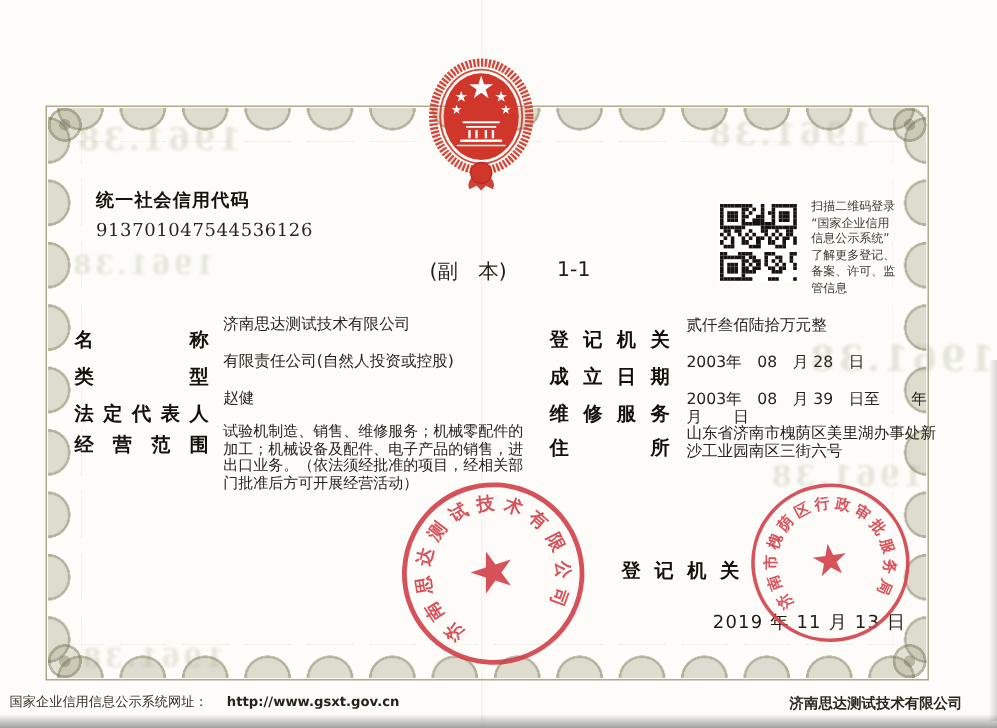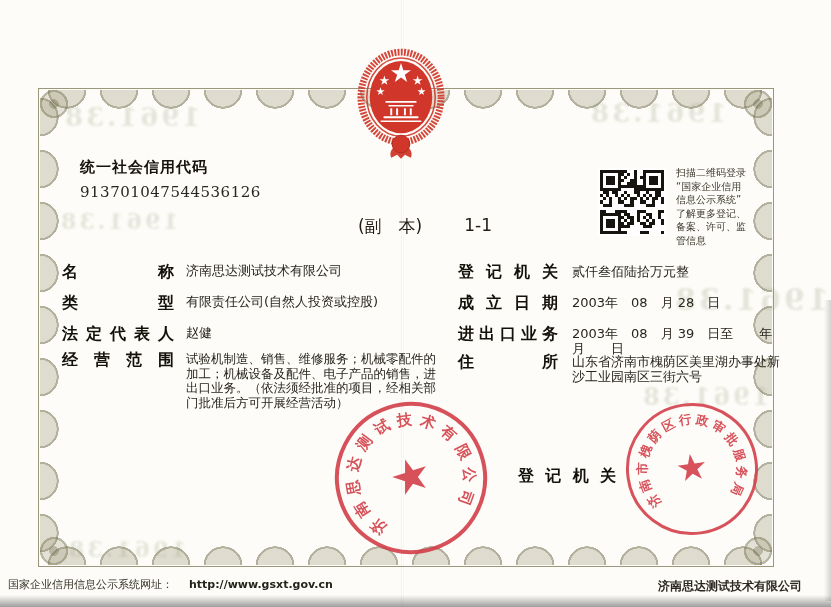--- a/index.html
+++ b/index.html
@@ -58,21 +58,21 @@
   
   .qr { position:absolute; left:598px; top:168px; width:68px; height:68px; background:#fff; padding:2px; }
   .qr-grid { position:relative; width:64px; height:64px; }
   .qr-grid i { position:absolute; background:#171410; }
   .qr-caption { position:absolute; left:676px; top:166px; width:94px; font-size:10px;
     line-height:13.5px; color:#3d382d; white-space:pre-line; }
 
   
   .row { position:absolute; }
   .flabel { display:inline-block; font-weight:bold; font-size:16px; color:#14110b;
-    text-align:justify; text-align-last:justify; vertical-align:top; }
+    text-align:justify; text-align-last:justify; vertical-align:top;margin-top:11px; }
   .fvalue { display:inline-block; font-size:13px; color:#29251e; vertical-align:top; padding-top:2px; }
   .left-row .flabel { width:112px; margin-right:12px; }
   .left-row .fvalue { width:262px; line-height:14.5px; }
   .left-row .fvalue.small { font-size:12.5px; }
   .right-row .flabel { width:100px; margin-right:14px; }
   .right-row .fvalue { width:214px; line-height:15px; }
 
   .reg-label { position:absolute; left:518px; top:466px; width:98px; font-weight:bold;
     font-size:16px; color:#14110b; text-align:justify; text-align-last:justify; }
   .reg-date { position:absolute; left:594px; top:509px; font-size:15px; color:#201c14; letter-spacing:1px; }
@@ -403,27 +403,28 @@
     <span class="flabel">经营范围</span><span class="fvalue small">试验机制造、销售、维修服务；机械零配件的加工；机械设备及配件、电子产品的销售，进出口业务。（依法须经批准的项目，经相关部门批准后方可开展经营活动）</span>
   </div>
 
   <div class="row right-row" style="left:458px;top:262px">
     <span class="flabel">登记机关</span><span class="fvalue">贰仟叁佰陆拾万元整</span>
   </div>
   <div class="row right-row" style="left:458px;top:293px">
     <span class="flabel">成立日期</span><span class="fvalue">2003年　08　月 28　日</span>
   </div>
   <div class="row right-row" style="left:458px;top:324px">
-    <span class="flabel">进出口业务</span><span class="fvalue">2003年　08　月 39　日至　　年　　月　　日</span>
+    <span class="flabel">维修服务</span><span class="fvalue">2003年　08　月 39　日至　　年　　月　　日</span>
   </div>
   <div class="row right-row" style="left:458px;top:352px">
     <span class="flabel">住所</span><span class="fvalue">山东省济南市槐荫区美里湖办事处新沙工业园南区三街六号</span>
   </div>
 
   <div class="reg-label">登记机关</div>
+  <div class="reg-date">2019 年 11 月 13 日</div>
 
   <div class="seal seal-company">
     <div class="ring"></div>
     <span class="star">★</span>
     <div class="arc">
         <span style="position: absolute; left: 50%; top: 50%; transform: translate(-50%, -50%) rotate(-128deg) translateY(-58px);">济</span>
         <span style="position: absolute; left: 50%; top: 50%; transform: translate(-50%, -50%) rotate(-104.727deg) translateY(-58px);">南</span>
         <span style="position: absolute; left: 50%; top: 50%; transform: translate(-50%, -50%) rotate(-81.4545deg) translateY(-58px);">思</span>
         <span style="position: absolute; left: 50%; top: 50%; transform: translate(-50%, -50%) rotate(-58.1818deg) translateY(-58px);">达</span>
         <span style="position: absolute; left: 50%; top: 50%; transform: translate(-50%, -50%) rotate(-34.9091deg) translateY(-58px);">测</span>

